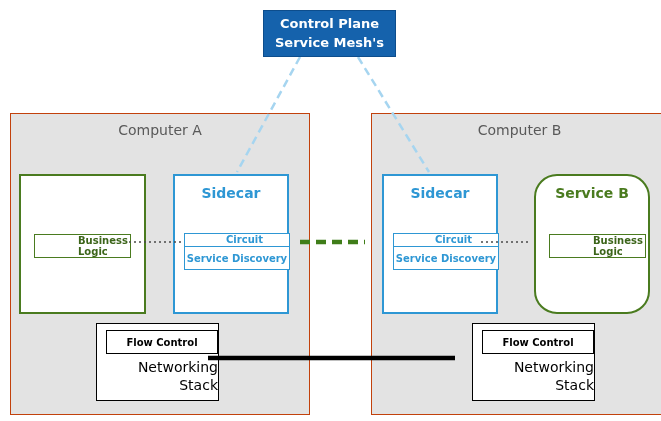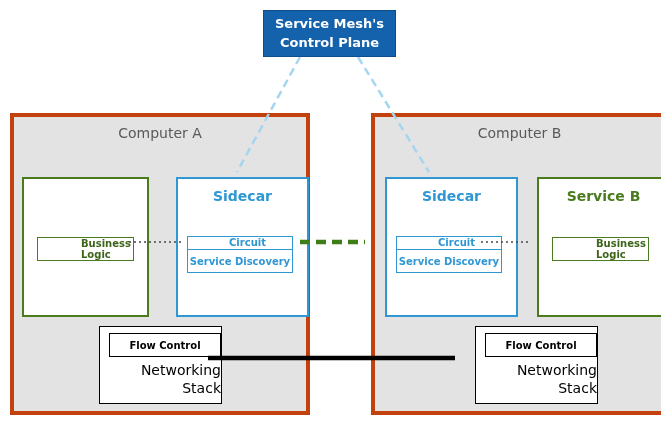--- a/index.html
+++ b/index.html
@@ -3,37 +3,37 @@
 <meta charset="utf-8">
 <style>
   html,body{margin:0;padding:0;background:#fff;}
   .canvas{
     position:relative;width:661px;height:421px;background:#ffffff;
     font-family:"DejaVu Sans","Liberation Sans",sans-serif;overflow:hidden;
   }
   
   .computer{
     position:absolute;top:113px;height:302px;background:#e3e3e3;
-    border:4px solid #c2410c;box-sizing:border-box;
+    border:1px solid #c2410c;box-sizing:border-box;
   }
   .computer-a{left:10px;width:300px;}
   .computer-b{left:355px;width:297px;margin-left:16px;}
   .computer-title{
     position:absolute;top:8px;left:0;width:100%;text-align:center;
     color:#595959;font-size:14px;
   }
   
   .big-box{
-    position:absolute;top:60px;width:133px;height:140px;background:#fff;
+    position:absolute;top:60px;width:116px;height:140px;background:#fff;
     box-sizing:border-box;
   }
   .pos-left{left:8px;width:127px;}
   .pos-right{left:162px;}
   .pos-left-b{left:10px;}
-  .pos-right-b{left:162px;}
+  .pos-right-b{left:162px;border-radius:23px;}
   .green-border{border:2px solid #4a7b1f;}
   .blue-border{border:2px solid #2e97d4;}
   .box-title{margin-top:9px;text-align:center;font-weight:bold;font-size:14px;}
   .green-text{color:#4a7b1f;}
   .blue-text{color:#2e97d4;}
   
   .inner-box{
     position:absolute;box-sizing:border-box;background:#fff;height:24px;
     display:flex;align-items:center;justify-content:center;
     font-size:10px;font-weight:bold;
@@ -117,17 +117,17 @@
     <line x1="129" y1="242" x2="181" y2="242" stroke-width="1.5" stroke-dasharray="2,3" stroke="#4a4a4a"></line>
 
     <line x1="481" y1="242" x2="530" y2="242" stroke-width="1.5" stroke-dasharray="2,3" stroke="#4a4a4a"></line>
 
     <line x1="300" y1="242" x2="365" y2="242" stroke-width="4.5" stroke-dasharray="10,6" stroke="#3f7d19"></line>
 
     <line x1="208" y1="358" x2="455" y2="358" stroke-width="4.5" stroke="#000000"></line>
   </svg>
 
   <div class="control-plane">
+    <div>Control Plane</div>
     <div>Service Mesh's</div>
-    <div>Control Plane</div>
   </div>
 
 </div>
 
 </body></html>

